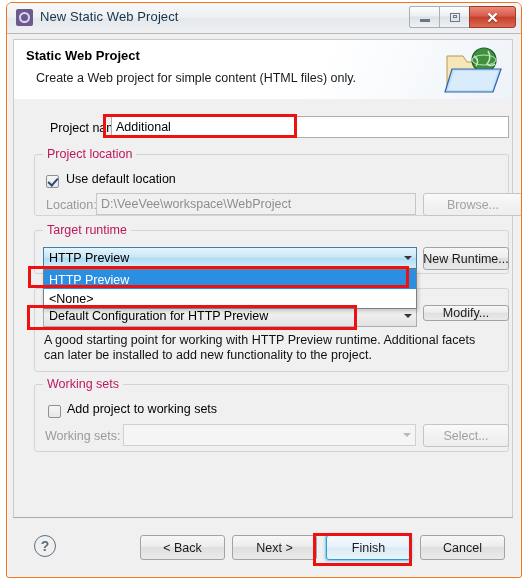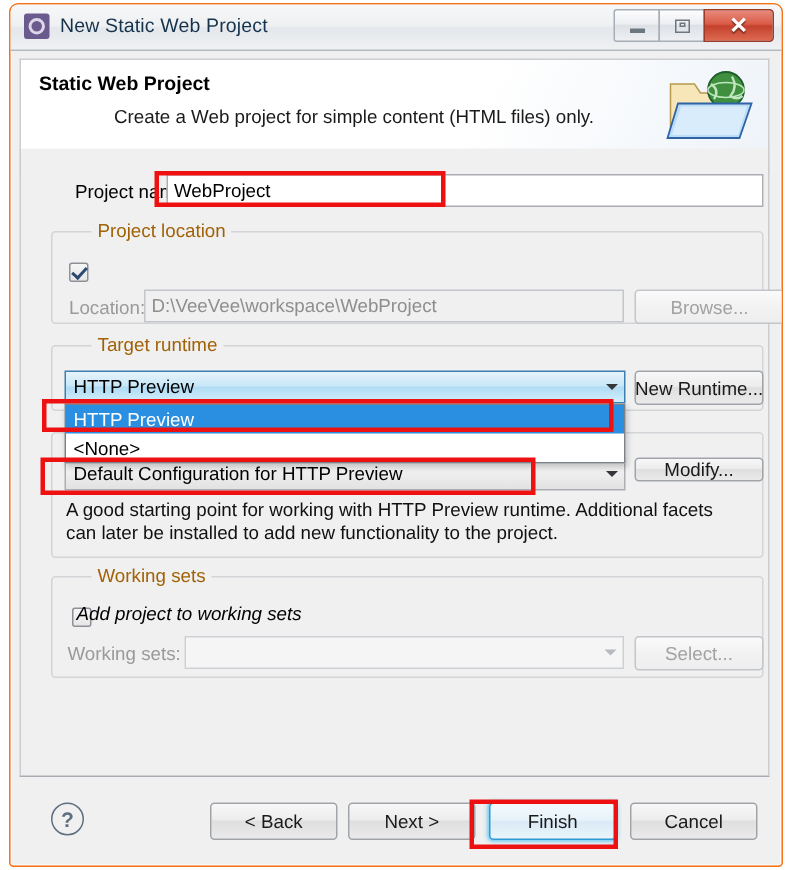--- a/index.html
+++ b/index.html
@@ -89,21 +89,21 @@
     border: 1px solid #c9cdd2;
     border-bottom: 1px solid #9ea4ab;
     box-sizing: border-box;
   }
   .banner-title {
     position:absolute; left:12px; top:8px;
     font-size:13px; font-weight:bold; color:#000000;
   }
   .banner-desc {
     position:absolute; left:22px; top:31px;
-    font-size:12.5px; color:#1a1a1a;margin-left:40px;
+    font-size:12.5px; color:#1a1a1a;
   }
   .banner-icon { position:absolute; right:7px; top:4px; width:62px; height:52px; }
 
   
   .body-area {
     position:absolute; left:6px; top:96px;
     width:500px; height:418px;
     background:#f0f0f0;
     border-left:1px solid #c9cdd2;
     border-right:1px solid #c9cdd2;
@@ -147,23 +147,23 @@
     box-shadow: 0 0 0 1px #8fd4f2, 0 0 3px 1px #8ccfee;
     background: linear-gradient(to bottom,#f3fafd 0%,#e7f3fa 45%,#daeaf6 52%,#eaf5fb 100%);
   }
 
   .group {
     position:absolute; box-sizing:border-box;
     border:1px solid #d2d4d7;
     border-radius:3px;
   }
   .group-title {
-    position:absolute; top:-8px; left:26px;
+    position:absolute; top:-8px; left:8px;
     background:#f0f0f0; padding:0 4px;
-    font-size:12.5px; color:#a16207;
+    font-size:12.5px; color:#be185d;
     white-space:nowrap;
   }
 
   .checkbox {
     position:absolute; width:13px; height:13px;
     box-sizing:border-box;
     border:1px solid #8d9096;
     background: linear-gradient(to bottom,#f6f6f6,#e6e6e6);
     border-radius:2px;
   }
@@ -291,26 +291,27 @@
         <path d="M31 12 Q37 16 33 22 M45 7 Q49 14 44 20 Q48 23 52 20" fill="none" stroke="#bfe6bf" stroke-width="1.6"></path>
         <ellipse cx="41" cy="16" rx="12" ry="5" fill="none" stroke="#bfe6bf" stroke-width="1"></ellipse>
         <path d="M9 25 L58 25 L50 48 L2 48 Z" fill="#bcdcf6" stroke="#2f63a8" stroke-width="1.2"></path>
         <path d="M11 27 L55 27 L49 46 L5 46 Z" fill="#d9ecfb" stroke="none"></path>
       </svg>
     </div>
 
     <div class="body-area">
 
       <div class="lbl" style="left:20px; top:22px;margin-left:16px;">Project name:</div>
-      <div class="textfield" style="left:97px; top:17px; width:398px; height:22px;" placeholder="">WebProject</div>
+      <div class="textfield" style="left:97px; top:17px; width:398px; height:22px;" placeholder="">Additional</div>
 
       <div class="group" style="left:20px; top:55px; width:475px; height:62px;">
         <div class="group-title">Project location</div>
       </div>
       <div class="checkbox checked" style="left:32px; top:76px;"></div>
+      <div class="lbl" style="left:52px; top:73px;">Use default location</div>
       <div class="lbl dim" style="left:32px; top:99px;">Location:</div>
       <div class="textfield disabled" style="left:82px; top:94px; width:320px; height:22px;">D:\VeeVee\workspace\WebProject</div>
       <div class="btn disabled" style="left:409px; top:94px; width:100px; height:23px;">Browse...</div>
 
       <div class="group" style="left:20px; top:131px; width:475px; height:44px;">
         <div class="group-title">Target runtime</div>
       </div>
       <div class="combo hot" style="left:29px; top:148px; width:374px; height:22px;">
         <span>HTTP Preview</span>
         <span class="arrow-box">
@@ -331,21 +332,21 @@
 
       <div class="dropdown" style="left:29px; top:170px; width:374px; height:40px;">
         <div class="dd-item selected">HTTP Preview</div>
         <div class="dd-item">&lt;None&gt;</div>
       </div>
 
       <div class="group" style="left:20px; top:285px; width:475px; height:68px;">
         <div class="group-title">Working sets</div>
       </div>
       <div class="checkbox" style="left:34px; top:306px;"></div>
-      <div class="lbl" style="left:37px; top:303px;font-style:italic;">Add project to working sets</div>
+      <div class="lbl" style="left:53px; top:303px;">Add project to working sets</div>
       <div class="lbl dim" style="left:31px; top:330px;">Working sets:</div>
       <div class="combo disabled" style="left:109px; top:325px; width:293px; height:22px;">
         <span></span>
         <span class="arrow-box">
           <span class="arrow"></span>
         </span>
       </div>
       <div class="btn disabled" style="left:409px; top:325px; width:86px; height:23px;text-align:right;">Select...</div>
 
     </div>

